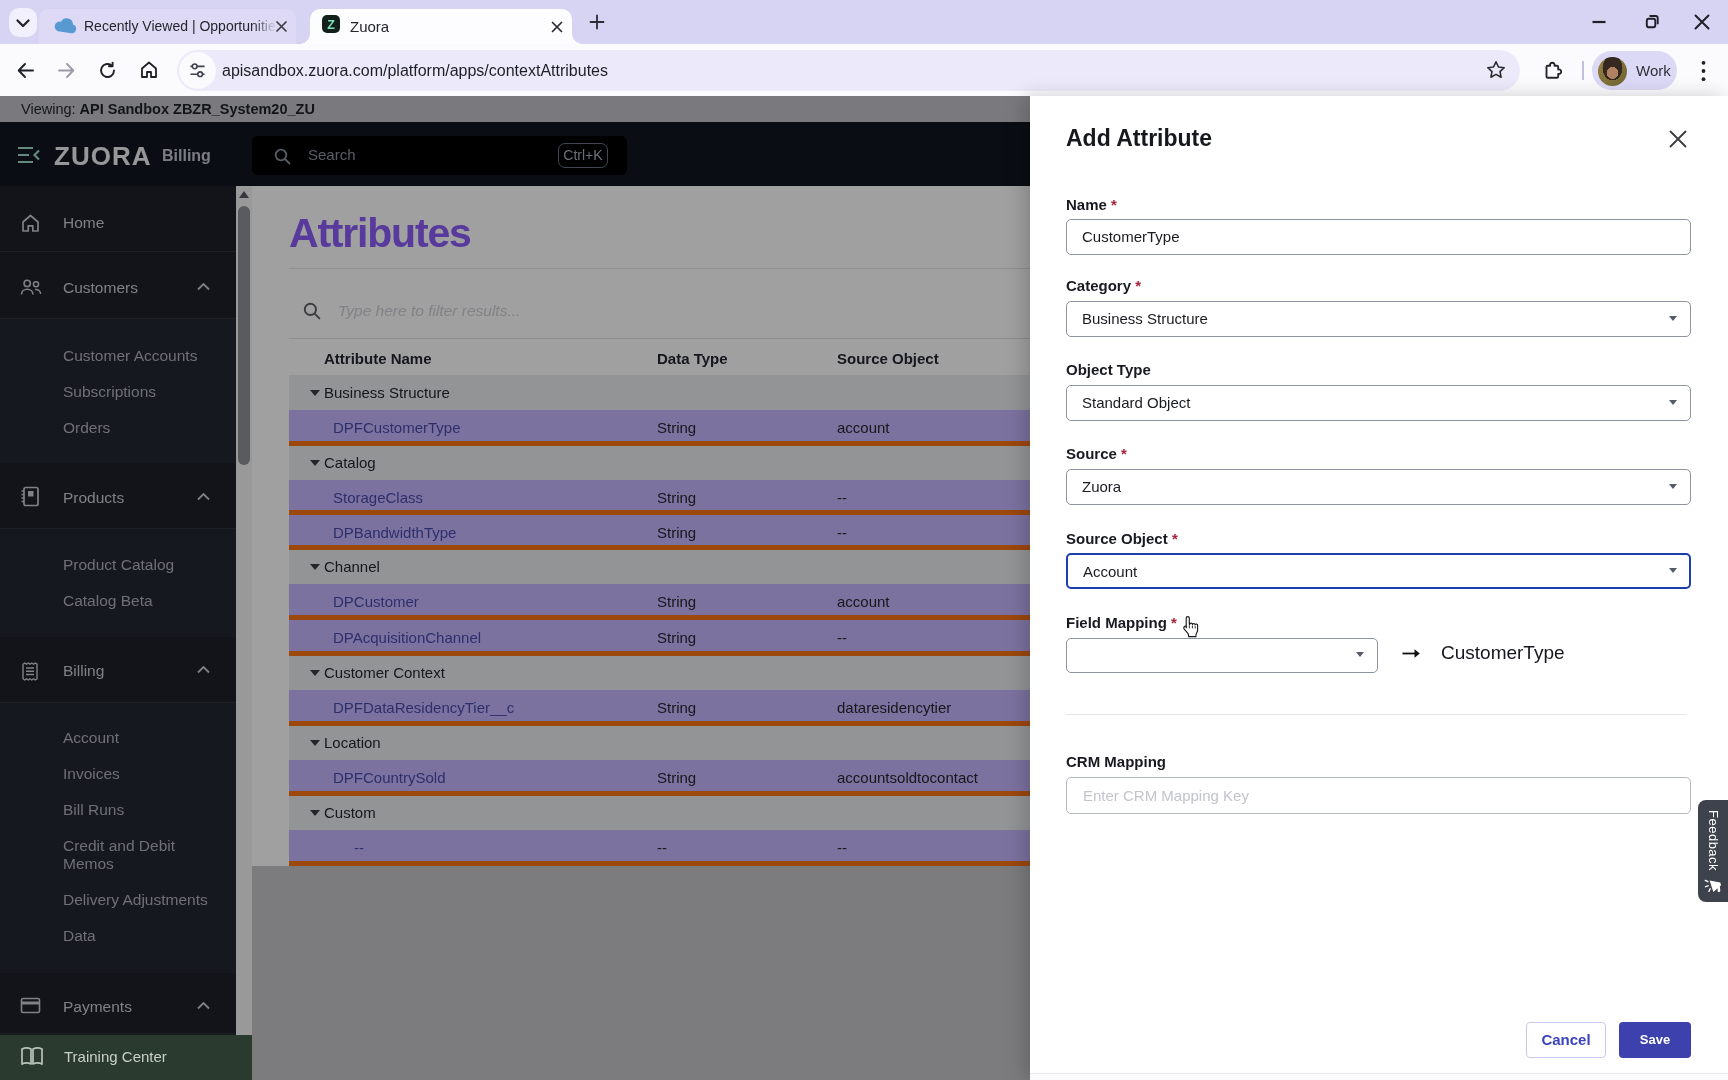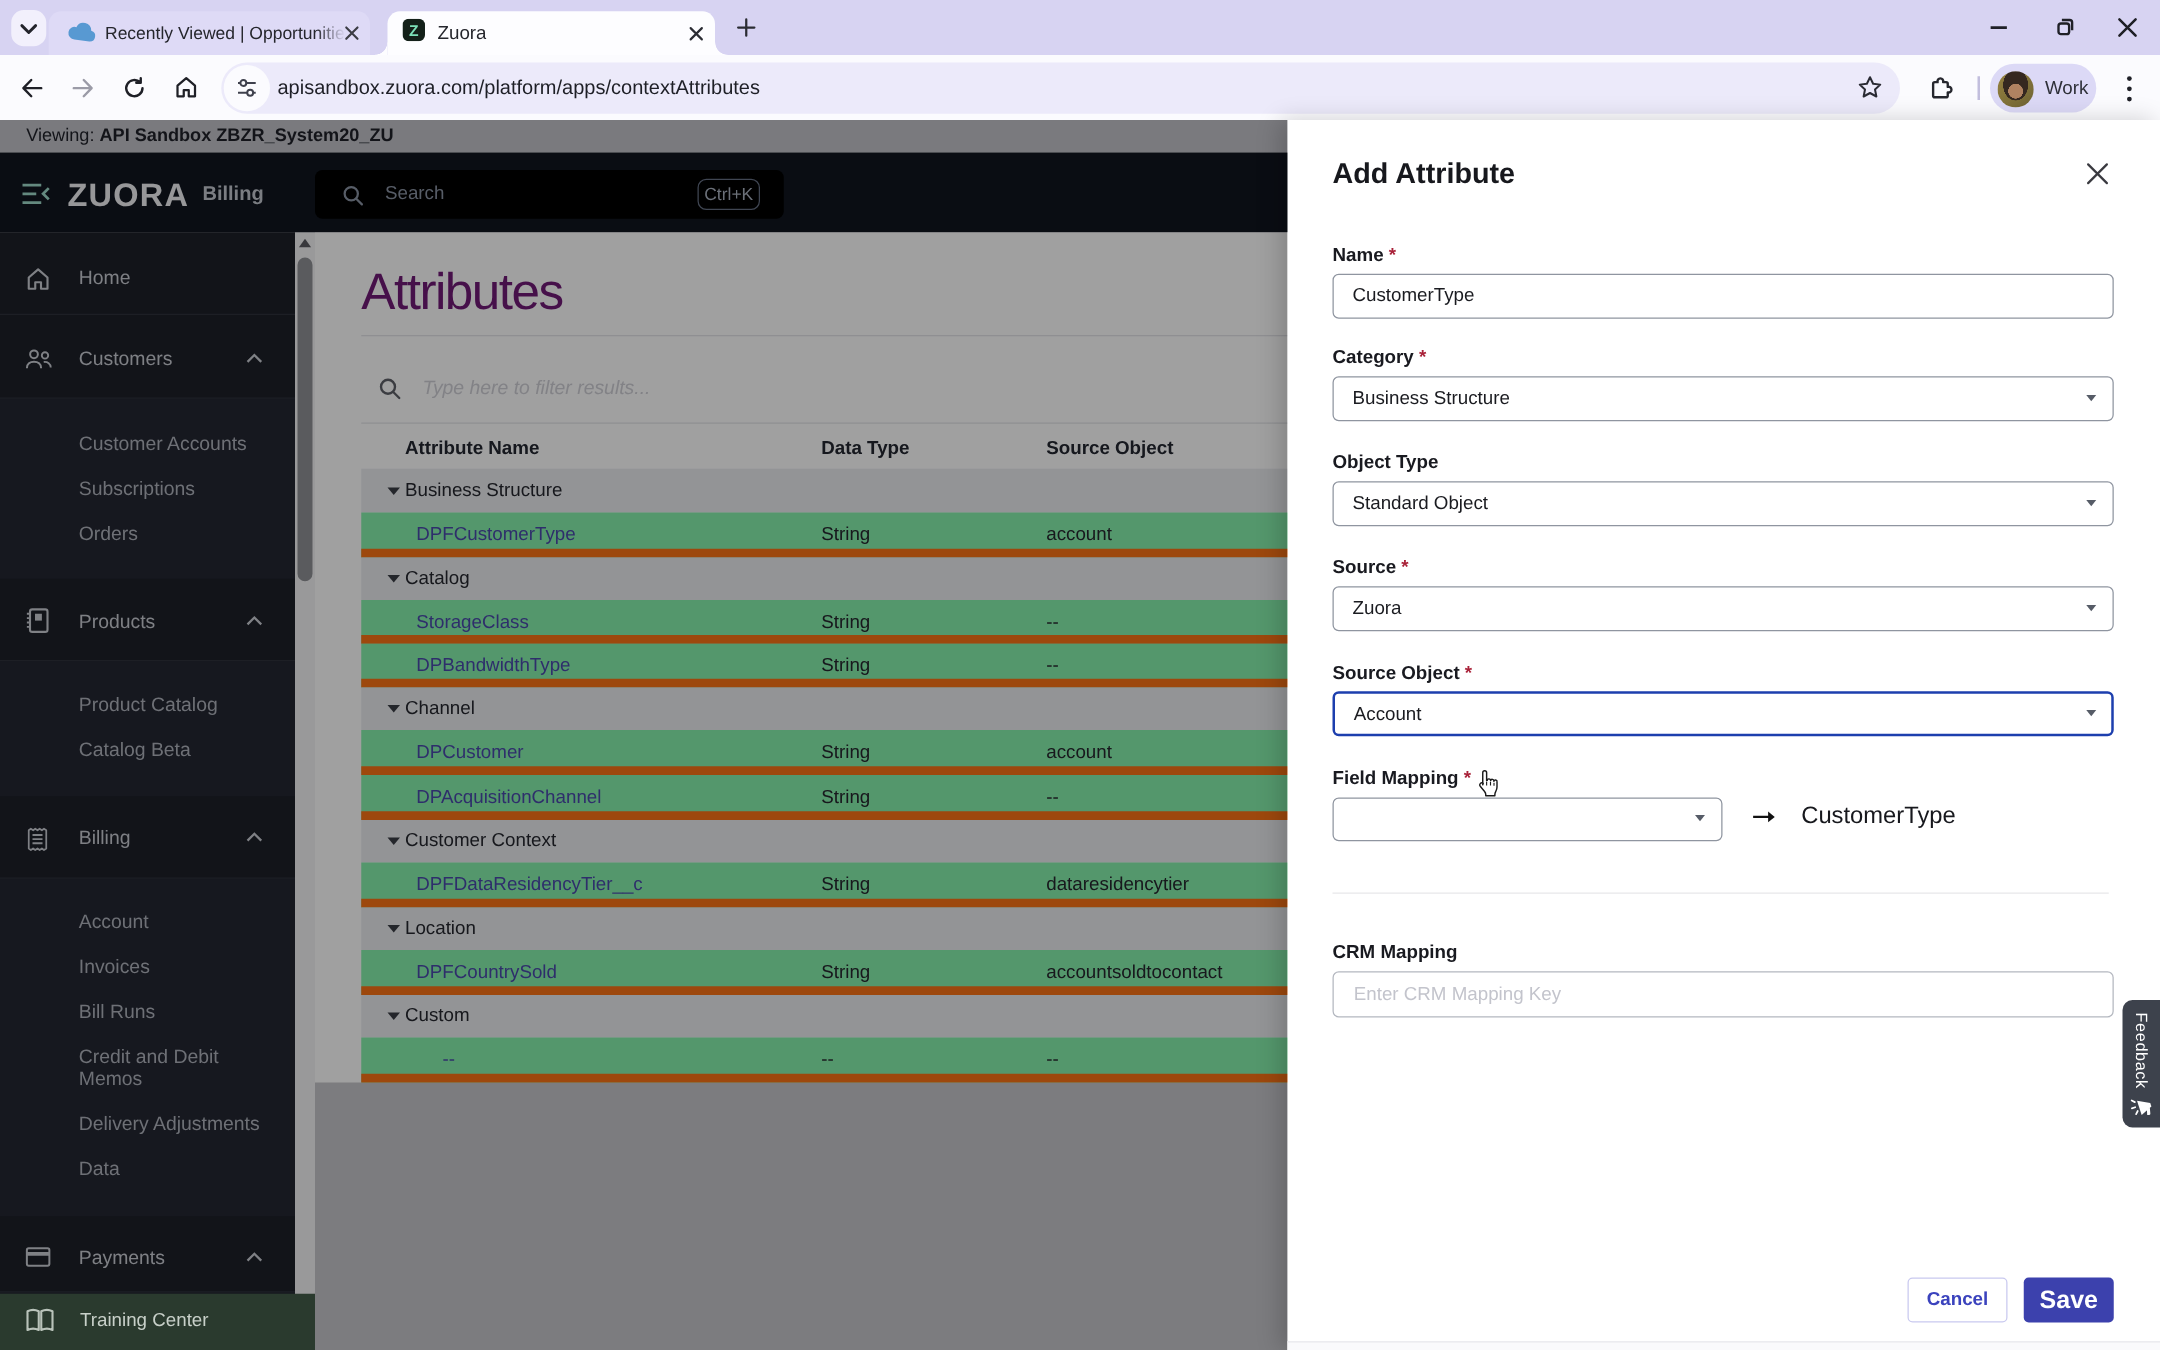--- a/index.html
+++ b/index.html
@@ -53,27 +53,27 @@
   #training { left:0; top:1035px; width:252px; height:45px; background:#2a3a2e; z-index:3; }
   #training span { position:absolute; left:64px; top:13px; font-size:15px; color:#c8d0c9; }
 
   
   #scrolltrack { left:236px; top:186px; width:16px; height:894px; background:#f2f2f4; }
   #scrollthumb { left:238px; top:206px; width:12px; height:259px; border-radius:6px; background:#8f9096; }
 
   
   #contentbg { left:252px; top:186px; width:1476px; height:894px; background:#c4c5c9; }
   #card { left:252px; top:186px; width:1476px; height:680px; background:#fdfdfe; }
-  #pgtitle { font-size:41px; font-weight:400; color:#701a75; letter-spacing:-1.2px; }
+  #pgtitle { font-size:41px; font-weight:700; color:#8b5cf6; letter-spacing:-1.2px; }
   .hline { position:absolute; background:#e2e3e7; height:1px; }
   #filterph { left:338px; top:302px; font-size:15.5px; font-style:italic; color:#cfcfd5; }
   .th { position:absolute; font-size:15px; font-weight:bold; color:#232730; }
   .grow { position:absolute; left:37px; width:1439px; background:#e9ebee; }
   .grow span { position:absolute; left:35px; font-size:15px; color:#25272e; }
-  .drow { position:absolute; left:37px; width:1439px; background:#86efac; border-bottom:7px solid #f97316;text-decoration:underline; }
+  .drow { position:absolute; left:37px; width:1439px; background:#c4b5fd; border-bottom:5px solid #f97316;text-decoration:underline; }
   .drow .c1 { position:absolute; left:44px; font-size:15px; color:#4a4aaa; }
   .drow .c2 { position:absolute; left:368px; font-size:15px; color:#26272e; }
   .drow .c3 { position:absolute; left:548px; font-size:15px; color:#26272e; }
   .tri { position:absolute; left:21px; width:0; height:0; border-left:5px solid transparent; border-right:5px solid transparent; border-top:6px solid #3a3d45; }
 
   
   #overlay { left:0; top:96px; width:1030px; height:984px; background:rgba(0,0,0,0.37); }
   #panel { left:1030px; top:96px; width:698px; height:984px; background:#fff; box-shadow:-6px 0 18px rgba(0,0,0,0.18); }
   #ptitle { left:36px; top:29px; font-size:23px; font-weight:bold; color:#17181d; }
   .plabel { position:absolute; left:36px; font-size:15px; font-weight:bold; color:#191a20; }
@@ -81,21 +81,21 @@
   .pinput { position:absolute; left:36px; width:625px; height:36px; border:1px solid #8f95a0; border-radius:5px;
             background:#fff; font-size:15px; color:#1a1b20; line-height:34px; padding-left:15px; }
   .selarrow { position:absolute; width:0; height:0; border-left:4.5px solid transparent; border-right:4.5px solid transparent; border-top:5.5px solid #565c67; }
   #fmval { position:absolute; left:411px; top:546px; font-size:19px; color:#17181d; }
   #pdivider { position:absolute; left:36px; top:618px; width:621px; height:1px; background:#e7e7ea; }
   #crminput { position:absolute; left:36px; top:681px; width:625px; height:37px; border:1px solid #b4b8c0; border-radius:5px;
               font-size:15px; color:#c3c4cc; line-height:35px; padding-left:16px; }
   #btncancel { position:absolute; left:496px; top:926px; width:80px; height:36px; border:1px solid #c9c9ef; border-radius:4px;
                background:#fff; font-size:15px; font-weight:600; color:#3b43bd; text-align:center; line-height:34px; }
   #btnsave { position:absolute; left:589px; top:926px; width:72px; height:36px; border-radius:4px;
-             background:#3c41ad; font-size:20px; font-weight:600; color:#fff; text-align:center; line-height:36px; }
+             background:#3c41ad; font-size:13px; font-weight:600; color:#fff; text-align:center; line-height:36px; }
   #pfoot { position:absolute; left:0; top:977px; width:698px; height:7px; background:#fafafc; border-top:1px solid #e8e8ec; }
 
   #feedback { left:1698px; top:800px; width:30px; height:102px; background:#3d424c; border-radius:8px 0 0 8px; }
   #feedback span { position:absolute; left:8px; top:10px; font-size:13px; color:#fff; writing-mode:vertical-rl; white-space:nowrap; letter-spacing:0.5px; }
 </style>
 </head>
 <body>
 
 <div class="abs" id="strip"></div>
 <div class="abs" id="chevbtn">

